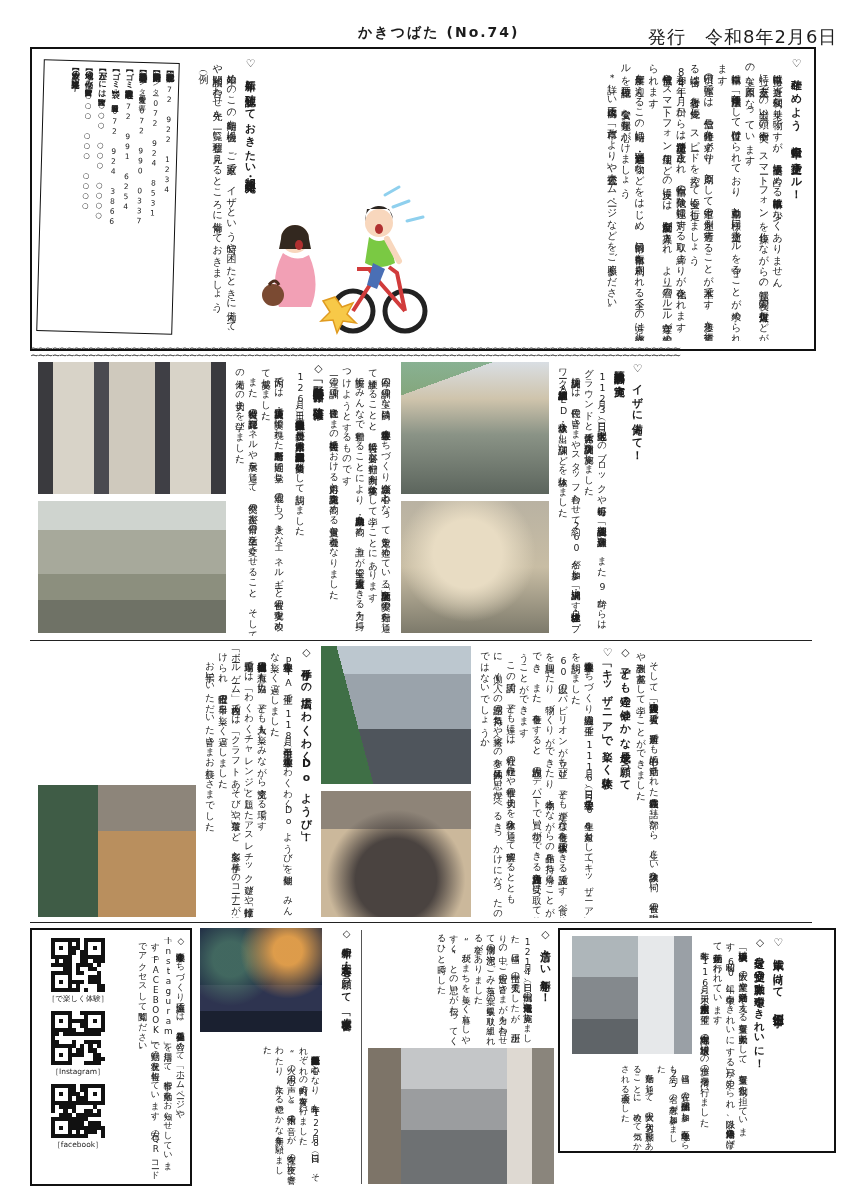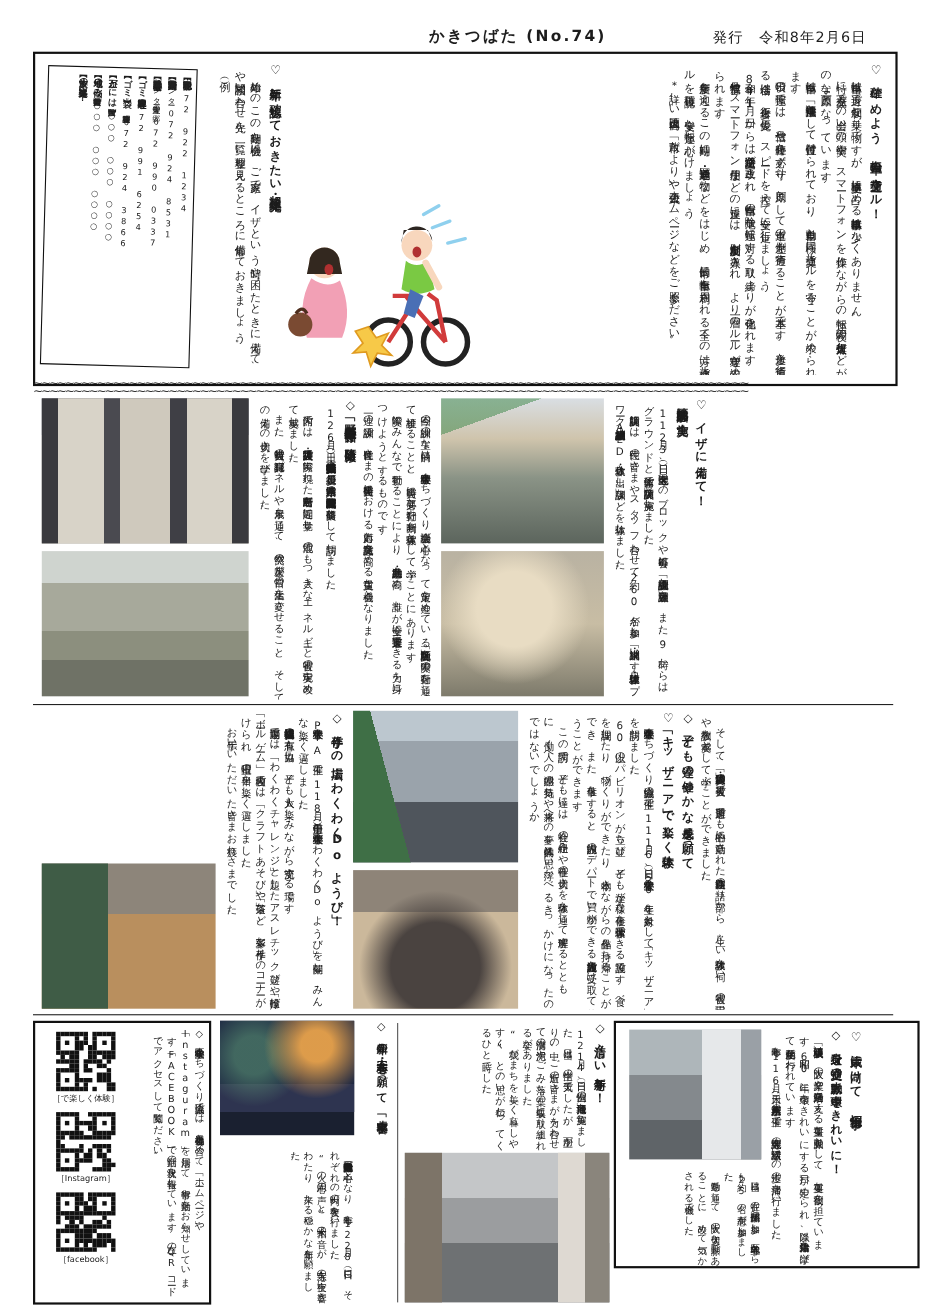--- a/index.html
+++ b/index.html
@@ -4,22 +4,22 @@
 <style>
   html,body{margin:0;padding:0;}
   body{width:843px;height:1192px;background:#ffffff;position:relative;overflow:hidden;
        font-family:"DejaVu Sans",sans-serif;color:#1c1c1c;}
   .abs{position:absolute;}
   .vtext{writing-mode:vertical-rl;text-orientation:upright;}
   p{margin:0;text-indent:1em;}
   .hd{font-weight:bold;font-size:10.8px;letter-spacing:1px;margin-left:5px;margin-right:3px;}
   .hd2{font-weight:bold;font-size:10.5px;letter-spacing:.5px;margin-left:4px;}
   
-  .masthead{font-size:14px;font-weight:bold;letter-spacing:2px;margin-left:32px;}
-  .issue{font-size:13px;letter-spacing:1px;}
+  .masthead{font-size:14px;font-weight:bold;letter-spacing:2px;}
+  .issue{font-size:18px;letter-spacing:1px;}
   
   .topbox{left:30px;top:47px;width:782px;height:300px;border:2px solid #111;}
   .bicycle-art{top:8px;right:8px;height:284px;width:400px;font-size:10px;line-height:13.8px;overflow:hidden;}
   .contacts-art{left:136px;top:8px;height:284px;width:92px;font-size:10px;line-height:14px;overflow:hidden;}
   .cbox{left:8px;top:12px;width:136px;height:272px;border:1.5px solid #111;transform:rotate(1.6deg);
         padding:4px;box-sizing:border-box;font-size:7.5px;line-height:10.5px;overflow:hidden;}
   .centry{margin-left:3px;}
   .centry .cat{font-weight:bold;font-size:8px;}
   .centry .nm{font-size:7px;color:#222;}
   .centry .val{font-size:7.5px;letter-spacing:1px;}

